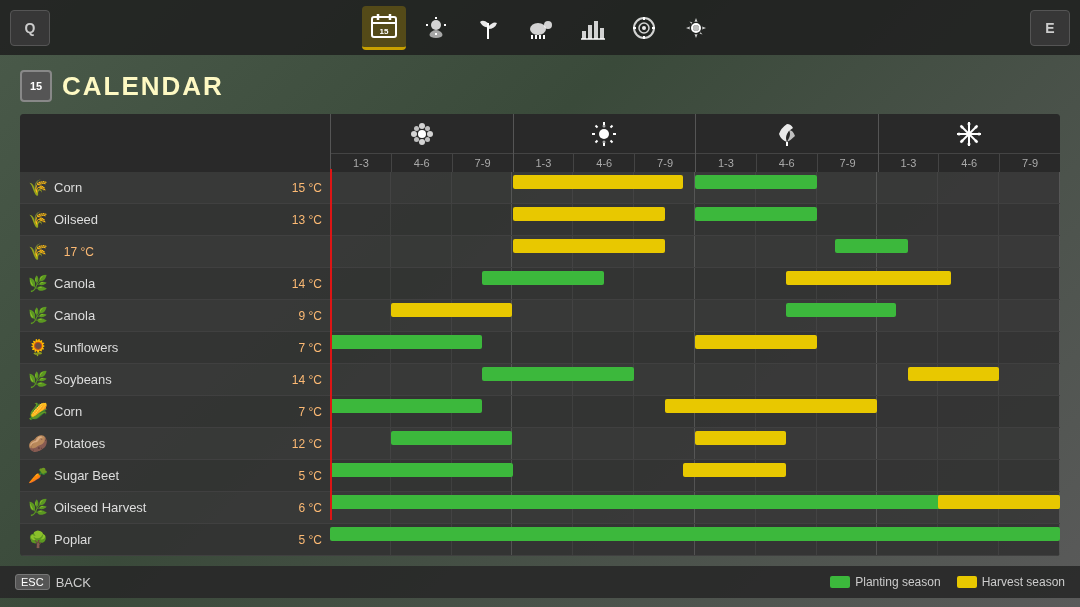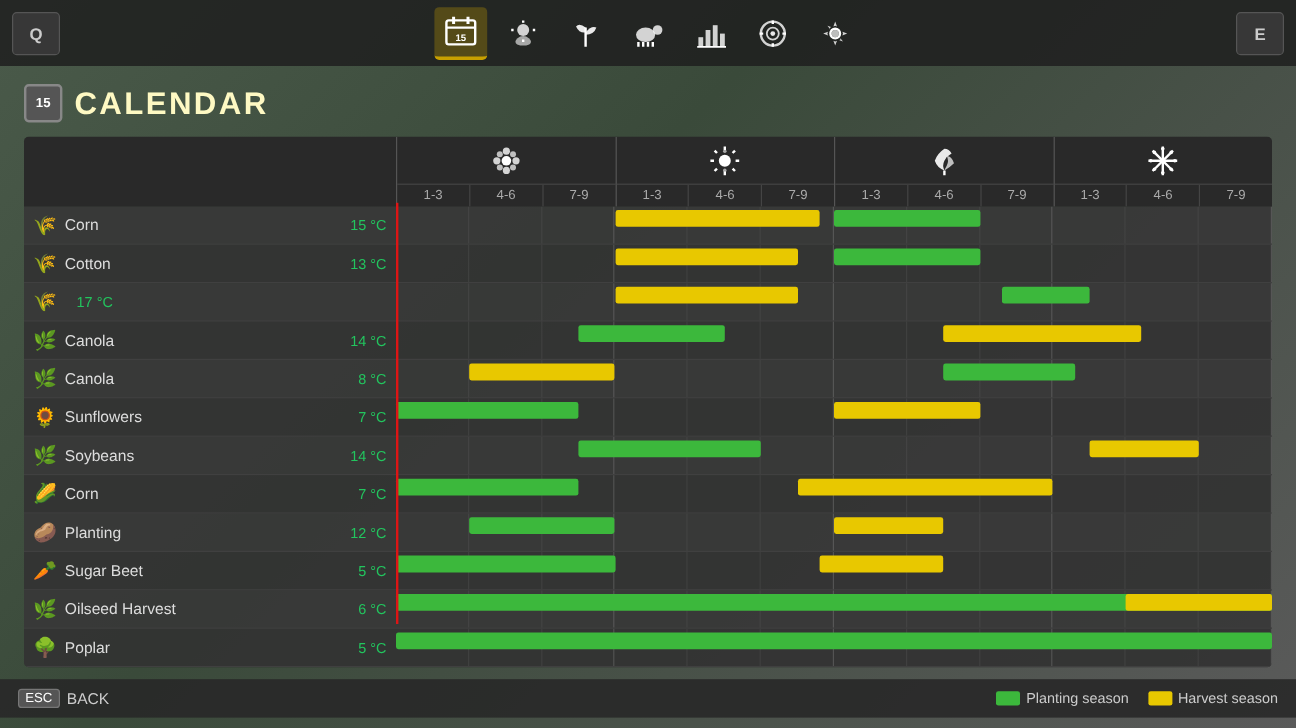--- a/index.html
+++ b/index.html
@@ -185,21 +185,21 @@
       width: 20px;
       text-align: center;
     }
     .crop-name {
       font-size: 13px;
       color: #ddd;
       flex: 1;
     }
     .crop-temp {
       font-size: 12px;
-      color: #22c55e;
+      color: #fdba74;
       min-width: 40px;
       text-align: right;
     }
 
     
     .timeline {
       flex: 1;
       display: flex;
       align-items: center;
       position: relative;
@@ -477,21 +477,21 @@
               <div style="flex: 1 1 0%; height: 100%; border-right: 1px solid rgba(100, 100, 100, 0.25);"></div>
               <div style="flex: 1 1 0%; height: 100%; border-right: 1px solid rgba(130, 130, 130, 0.4);"></div>
             </div>
             <div class="bar-overlay bar-yellow" style="left: 25%; width: 23.3333%;"></div>
             <div class="bar-overlay bar-green" style="left: 50%; width: 16.6667%;"></div>
           </div>
         </div>
         <div class="crop-row">
           <div class="crop-info">
             <span class="crop-icon-emoji">🌾</span>
-            <span class="crop-name">Cotton</span>
+            <span class="crop-name">Oilseed</span>
             <span class="crop-temp">13 °C</span>
           </div>
           <div class="timeline" style="position: relative; flex: 1 1 0%; height: 100%; display: flex; align-items: center;">
             <div style="position: absolute; inset: 0px; display: flex;">
               <div style="flex: 1 1 0%; height: 100%; border-right: 1px solid rgba(100, 100, 100, 0.25);"></div>
               <div style="flex: 1 1 0%; height: 100%; border-right: 1px solid rgba(100, 100, 100, 0.25);"></div>
               <div style="flex: 1 1 0%; height: 100%; border-right: 1px solid rgba(130, 130, 130, 0.4);"></div>
               <div style="flex: 1 1 0%; height: 100%; border-right: 1px solid rgba(100, 100, 100, 0.25);"></div>
               <div style="flex: 1 1 0%; height: 100%; border-right: 1px solid rgba(100, 100, 100, 0.25);"></div>
               <div style="flex: 1 1 0%; height: 100%; border-right: 1px solid rgba(130, 130, 130, 0.4);"></div>
@@ -552,21 +552,21 @@
               <div style="flex: 1 1 0%; height: 100%; border-right: 1px solid rgba(130, 130, 130, 0.4);"></div>
             </div>
             <div class="bar-overlay bar-green" style="left: 20.8333%; width: 16.6667%;"></div>
             <div class="bar-overlay bar-yellow" style="left: 62.5%; width: 22.5%;"></div>
           </div>
         </div>
         <div class="crop-row">
           <div class="crop-info">
             <span class="crop-icon-emoji">🌿</span>
             <span class="crop-name">Canola</span>
-            <span class="crop-temp">8 °C</span>
+            <span class="crop-temp">9 °C</span>
           </div>
           <div class="timeline" style="position: relative; flex: 1 1 0%; height: 100%; display: flex; align-items: center;">
             <div style="position: absolute; inset: 0px; display: flex;">
               <div style="flex: 1 1 0%; height: 100%; border-right: 1px solid rgba(100, 100, 100, 0.25);"></div>
               <div style="flex: 1 1 0%; height: 100%; border-right: 1px solid rgba(100, 100, 100, 0.25);"></div>
               <div style="flex: 1 1 0%; height: 100%; border-right: 1px solid rgba(130, 130, 130, 0.4);"></div>
               <div style="flex: 1 1 0%; height: 100%; border-right: 1px solid rgba(100, 100, 100, 0.25);"></div>
               <div style="flex: 1 1 0%; height: 100%; border-right: 1px solid rgba(100, 100, 100, 0.25);"></div>
               <div style="flex: 1 1 0%; height: 100%; border-right: 1px solid rgba(130, 130, 130, 0.4);"></div>
               <div style="flex: 1 1 0%; height: 100%; border-right: 1px solid rgba(100, 100, 100, 0.25);"></div>
@@ -651,21 +651,21 @@
               <div style="flex: 1 1 0%; height: 100%; border-right: 1px solid rgba(100, 100, 100, 0.25);"></div>
               <div style="flex: 1 1 0%; height: 100%; border-right: 1px solid rgba(130, 130, 130, 0.4);"></div>
             </div>
             <div class="bar-overlay bar-green" style="left: 0%; width: 20.8333%;"></div>
             <div class="bar-overlay bar-yellow" style="left: 45.8333%; width: 29.1667%;"></div>
           </div>
         </div>
         <div class="crop-row">
           <div class="crop-info">
             <span class="crop-icon-emoji">🥔</span>
-            <span class="crop-name">Planting</span>
+            <span class="crop-name">Potatoes</span>
             <span class="crop-temp">12 °C</span>
           </div>
           <div class="timeline" style="position: relative; flex: 1 1 0%; height: 100%; display: flex; align-items: center;">
             <div style="position: absolute; inset: 0px; display: flex;">
               <div style="flex: 1 1 0%; height: 100%; border-right: 1px solid rgba(100, 100, 100, 0.25);"></div>
               <div style="flex: 1 1 0%; height: 100%; border-right: 1px solid rgba(100, 100, 100, 0.25);"></div>
               <div style="flex: 1 1 0%; height: 100%; border-right: 1px solid rgba(130, 130, 130, 0.4);"></div>
               <div style="flex: 1 1 0%; height: 100%; border-right: 1px solid rgba(100, 100, 100, 0.25);"></div>
               <div style="flex: 1 1 0%; height: 100%; border-right: 1px solid rgba(100, 100, 100, 0.25);"></div>
               <div style="flex: 1 1 0%; height: 100%; border-right: 1px solid rgba(130, 130, 130, 0.4);"></div>

